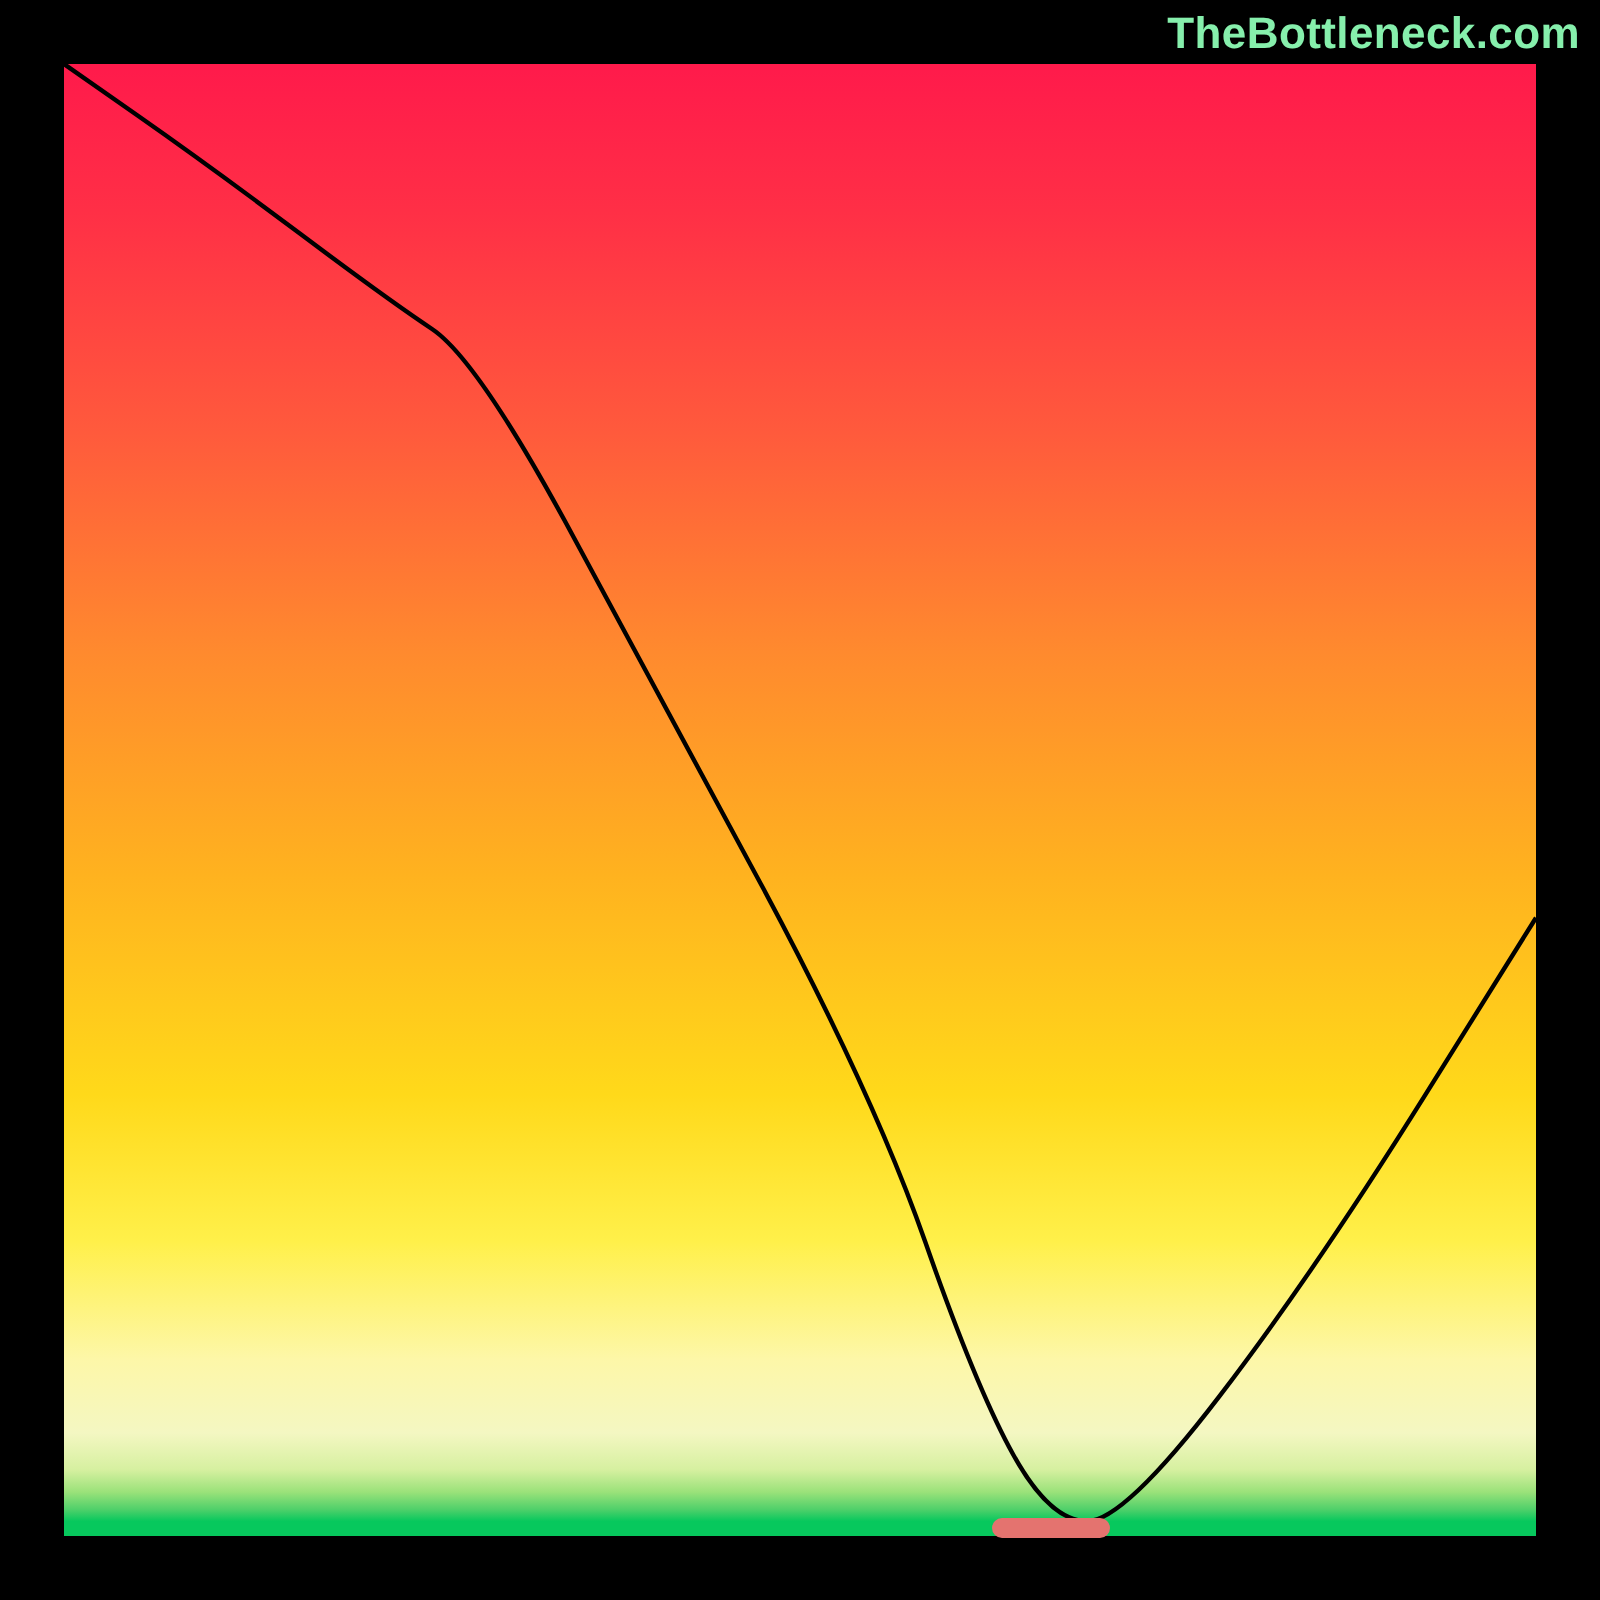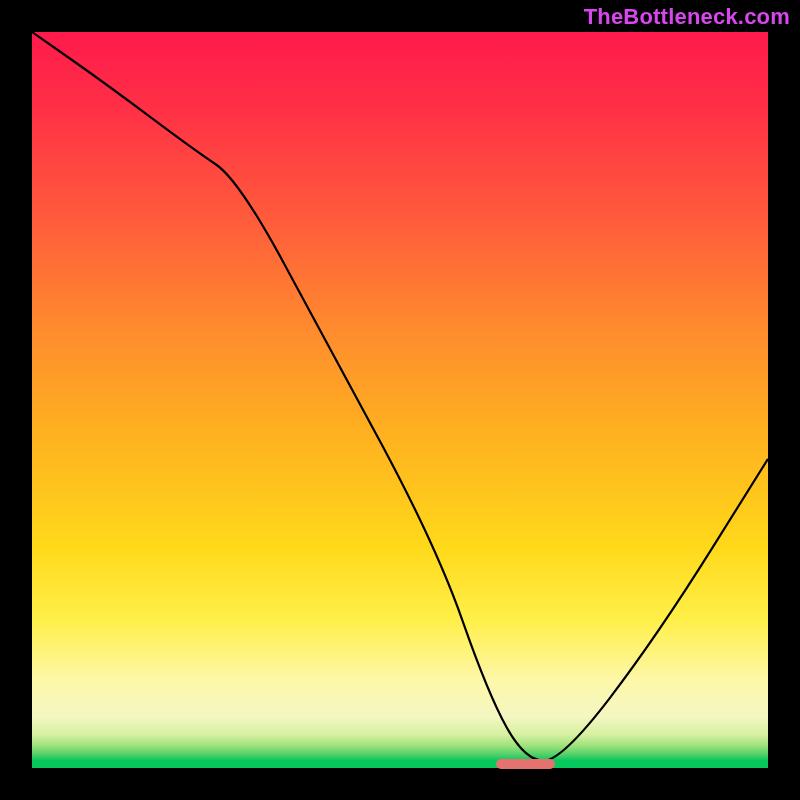--- a/index.html
+++ b/index.html
@@ -13,21 +13,21 @@
   }
   .frame {
     position: absolute;
     inset: 0;
     background: #000;
   }
   .watermark {
     position: absolute;
     top: 4px;
     right: 10px;
-    color: #d946ef;
+    color: #86efac;
     font-size: 22px;
     font-weight: 600;
     letter-spacing: 0.2px;
     user-select: none;
   }
   .plot {
     position: absolute;
     left: 32px;
     top: 32px;
     width: 736px;

